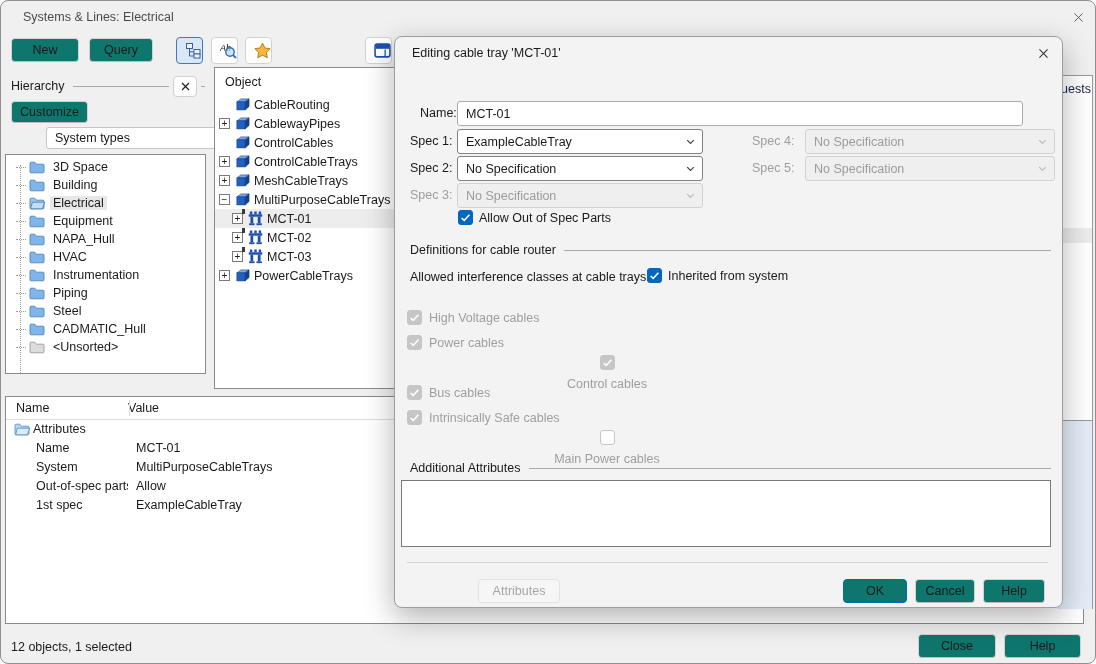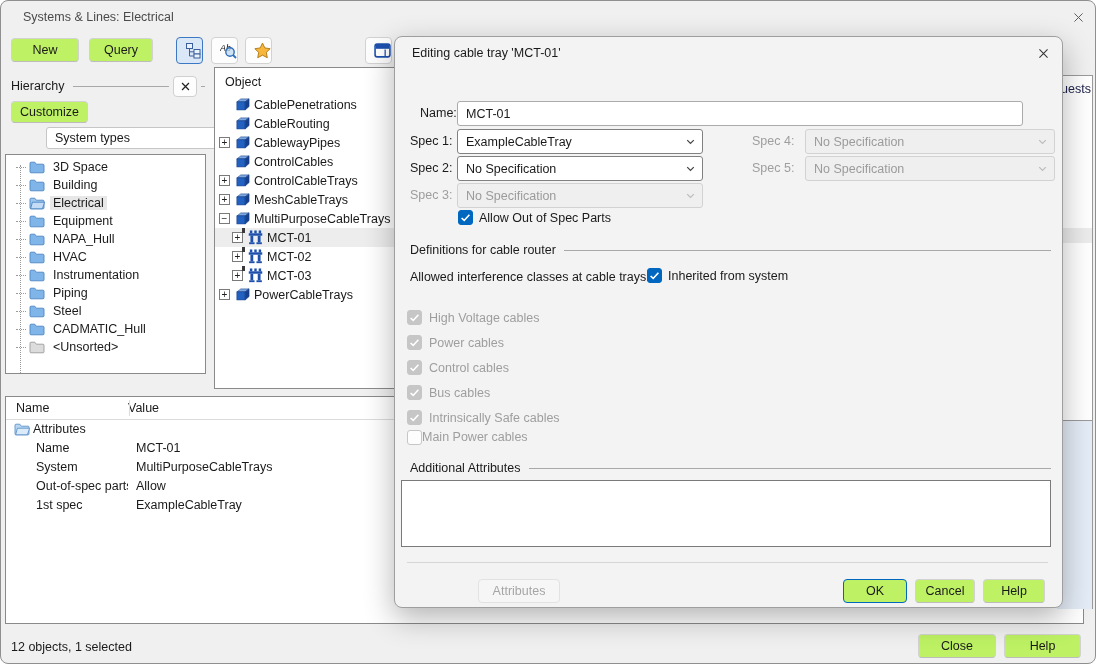--- a/index.html
+++ b/index.html
@@ -4,21 +4,21 @@
 <style>
   * { margin:0; padding:0; box-sizing:border-box; }
   body { background:#ffffff; font-family:"Liberation Sans", sans-serif; }
   #win { position:relative; width:1096px; height:664px; background:#f0f0f0;
          border:1px solid #8f8f8f; border-radius:8px; overflow:hidden;
          font-size:12.5px; color:#1a1a1a; }
   .abs { position:absolute; }
 
   
   .btn { display:flex; align-items:center; justify-content:center;
-         background:#bef264; border:1px solid #d2d2d2; border-bottom-color:#bcbcbc;
+         background:#0f766e; border:1px solid #d2d2d2; border-bottom-color:#bcbcbc;
          border-radius:4px; font-size:12.5px; color:#1a1a1a; cursor:default; }
   .btn.default { border:1px solid #0067c0; }
   .btn.disabled { color:#a6a6a6; background:#f6f6f6; border-color:#e2e2e2; }
   .ibtn { width:27px; height:27px; display:flex; align-items:center; justify-content:flex-end;
           background:#fdfdfd; border:1px solid #d2d2d2; border-radius:4px; }
   .ibtn.active { background:#d9e7f6; border-color:#3c78c3; }
 
   
   .combo { display:flex; align-items:center; background:#fff; border:1px solid #818181;
            border-radius:3px; height:25px; padding:0 4px 0 8px; }
@@ -267,32 +267,20 @@
           </svg>
         </span>
         <span class="hlabel">&lt;Unsorted&gt;</span>
       </div>
     </div>
 
   <div class="obox abs" style="left:213px;top:66px;width:181px;height:322px;">
     <div class="ohead">Object</div>
     <div>
 
-    <div class="orow l1 sys">
-          <span class="oexp"></span>
-          <span class="oicon">
-            <svg class="ic-sys" width="15" height="15" viewBox="0 0 16 16">
-              <polygon points="2,5.2 6.2,2 15,2 10.8,5.2" fill="#7fa8e0" stroke="#123c86" stroke-width="0.6"></polygon>
-              <rect x="2" y="5.2" width="8.8" height="8.6" fill="#2361c1" stroke="#123c86" stroke-width="0.6"></rect>
-              <polygon points="10.8,5.2 15,2 15,10.2 10.8,13.8" fill="#16408c" stroke="#123c86" stroke-width="0.6"></polygon>
-            </svg>
-
-          </span>
-          <span class="olabel">CablePenetrations</span>
-        </div>
         <div class="orow l1 sys">
           <span class="oexp"></span>
           <span class="oicon">
             <svg class="ic-sys" width="15" height="15" viewBox="0 0 16 16">
               <polygon points="2,5.2 6.2,2 15,2 10.8,5.2" fill="#7fa8e0" stroke="#123c86" stroke-width="0.6"></polygon>
               <rect x="2" y="5.2" width="8.8" height="8.6" fill="#2361c1" stroke="#123c86" stroke-width="0.6"></rect>
               <polygon points="10.8,5.2 15,2 15,10.2 10.8,13.8" fill="#16408c" stroke="#123c86" stroke-width="0.6"></polygon>
             </svg>
 
           </span>
@@ -552,45 +540,45 @@
           <span class="dis-t">High Voltage cables</span>
         </div>
         <div class="dcls on" style="display:flex;align-items:center;gap:7px;height:25px;">
           <span class="cb">
             <svg viewBox="0 0 16 16">
               <path d="M3.2 8.6 L6.4 11.6 L12.8 4.6" fill="none" stroke="#fff" stroke-width="2"></path>
             </svg>
           </span>
           <span class="dis-t">Power cables</span>
         </div>
+        <div class="dcls on" style="display:flex;align-items:center;gap:7px;height:25px;flex-direction:column;">
+          <span class="cb">
+            <svg viewBox="0 0 16 16">
+              <path d="M3.2 8.6 L6.4 11.6 L12.8 4.6" fill="none" stroke="#fff" stroke-width="2"></path>
+            </svg>
+          </span>
+          <span class="dis-t">Control cables</span>
+        </div>
         <div class="dcls on" style="display:flex;align-items:center;gap:7px;height:25px;">
           <span class="cb">
             <svg viewBox="0 0 16 16">
               <path d="M3.2 8.6 L6.4 11.6 L12.8 4.6" fill="none" stroke="#fff" stroke-width="2"></path>
             </svg>
           </span>
-          <span class="dis-t">Control cables</span>
+          <span class="dis-t">Bus cables</span>
         </div>
         <div class="dcls on" style="display:flex;align-items:center;gap:7px;height:25px;">
           <span class="cb">
             <svg viewBox="0 0 16 16">
               <path d="M3.2 8.6 L6.4 11.6 L12.8 4.6" fill="none" stroke="#fff" stroke-width="2"></path>
             </svg>
           </span>
-          <span class="dis-t">Bus cables</span>
-        </div>
-        <div class="dcls on" style="display:flex;align-items:center;gap:7px;height:25px;">
-          <span class="cb">
-            <svg viewBox="0 0 16 16">
-              <path d="M3.2 8.6 L6.4 11.6 L12.8 4.6" fill="none" stroke="#fff" stroke-width="2"></path>
-            </svg>
-          </span>
           <span class="dis-t">Intrinsically Safe cables</span>
         </div>
-        <div class="dcls" style="display:flex;align-items:flex-start;height:25px;">
+        <div class="dcls" style="display:flex;align-items:center;gap:7px;height:25px;flex-direction:column;">
           <span class="cb">
             
           </span>
           <span class="dis-t">Main Power cables</span>
         </div>
       </div>
 
     <div class="ghead abs" style="left:15px;top:424px;width:641px;">
       <span>Additional Attributes</span>
       <span class="gline"></span>

